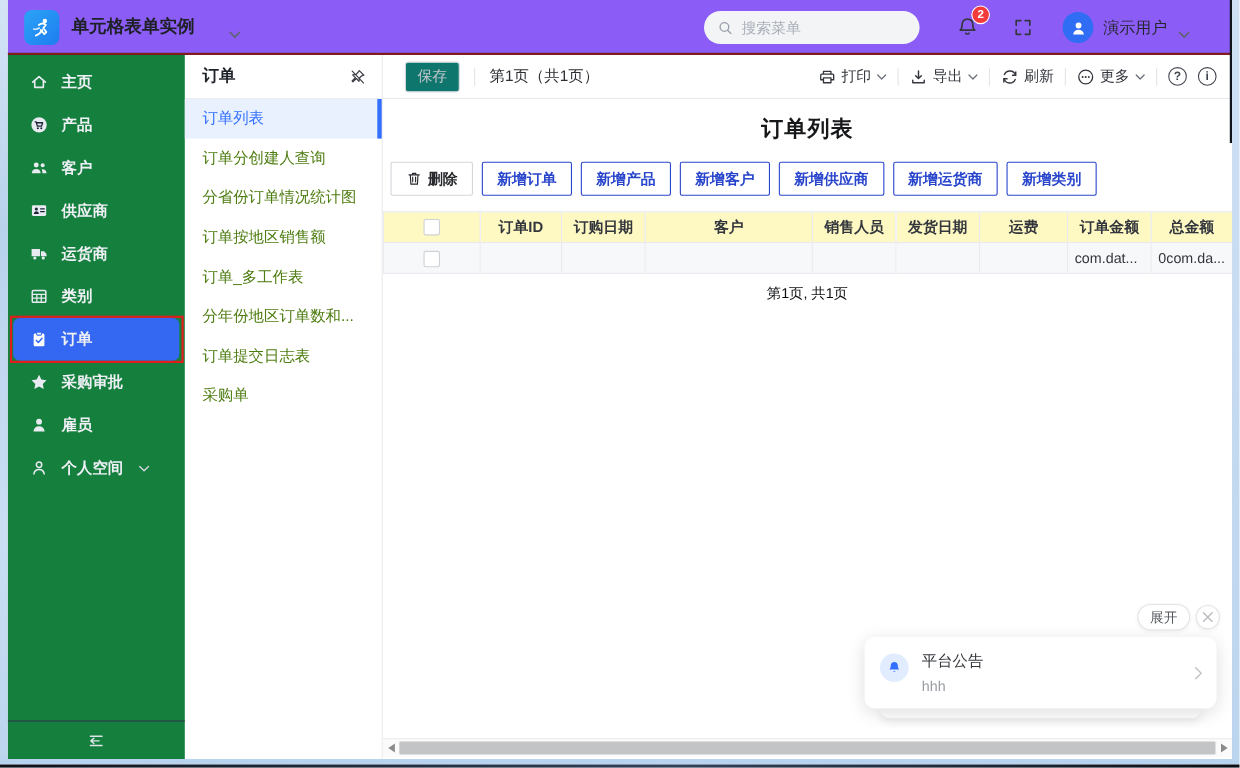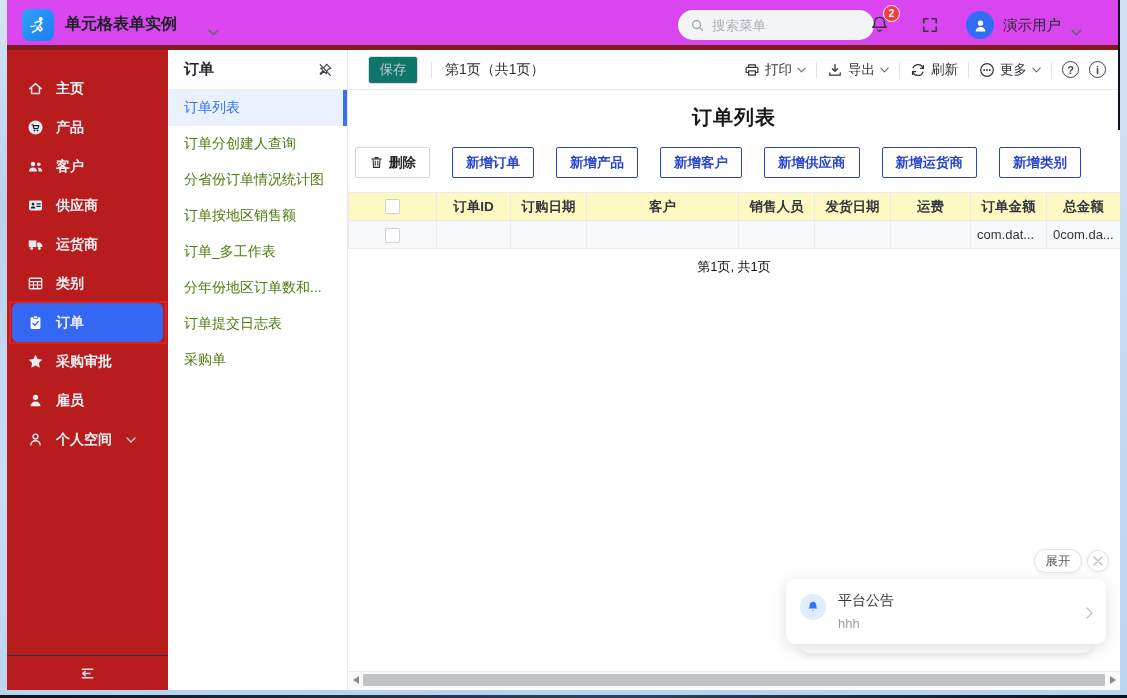--- a/index.html
+++ b/index.html
@@ -8,38 +8,38 @@
   
   .frame-left  { position:absolute; left:0; top:0; width:7px; height:690px; background:linear-gradient(180deg,#d4e4f6,#b9d2ec 30%,#c9def3 70%,#bcd5ee); z-index:70; }
   .frame-right { position:absolute; right:0; top:0; width:7px; height:690px; background:linear-gradient(180deg,#cfe0f4,#bcd5ee); z-index:70; }
   .frame-right::before { content:""; position:absolute; left:-2px; top:0; width:2px; height:130px; background:#10151d; }
   .frame-bottom { position:absolute; left:0; bottom:3px; width:100%; height:5px; background:#b7d3ef; z-index:70; }
   .frame-bottom-dark { position:absolute; left:0; bottom:0; width:100%; height:3px; background:linear-gradient(90deg,#0d121b,#31415a 55%,#0b0f16); z-index:70; }
 
   .app { position:absolute; left:7px; top:0; right:7px; bottom:8px; display:flex; flex-direction:column; background:#fff; }
 
   
-  .topbar { flex:0 0 50px; position:relative; background:#d946ef; border-bottom:5px solid #7f1d1d; z-index:10; }
+  .topbar { flex:0 0 50px; position:relative; background:#8b5cf6; border-bottom:2px solid #7f1d1d; z-index:10; }
   .logo { position:absolute; left:15px; top:9px; width:32px; height:32px; border-radius:7px; background:linear-gradient(135deg,#2ba4f6,#1e7cf0); display:flex; align-items:center; justify-content:center; }
   .app-title { position:absolute; left:58px; top:14px; font-size:16px; font-weight:700; color:#1d2025; }
   .title-chev { position:absolute; left:201px; top:22px; color:#5f646c; }
-  .search { position:absolute; left:671px; top:10px; width:196px; height:30px; border-radius:15px; background:#f3f4f6; display:flex; align-items:center; padding:0 12px; gap:7px; }
+  .search { position:absolute; left:633px; top:10px; width:196px; height:30px; border-radius:15px; background:#f3f4f6; display:flex; align-items:center; padding:0 12px; gap:7px; }
   .search input { border:none; background:transparent; outline:none; font-size:13.5px; color:#333; width:140px; font-family:inherit; }
   .search input::placeholder { color:#aab0ba; }
   .bell { position:absolute; left:862px; top:14px; color:#33363c; cursor:pointer; }
   .badge { position:absolute; left:876px; top:5px; min-width:17px; height:17px; padding:0 4px; border-radius:9px; background:#f43b3b; border:1.5px solid #fff; color:#fff; font-size:10.5px; line-height:14px; text-align:center; font-weight:700; }
   .fullscreen { position:absolute; left:914px; top:16px; color:#33363c; cursor:pointer; }
   .avatar { position:absolute; left:959px; top:11px; width:28px; height:28px; border-radius:50%; background:#2f6ef4; display:flex; align-items:center; justify-content:center; }
   .username { position:absolute; left:996px; top:16px; font-size:14.5px; color:#25282e; }
   .user-chev { position:absolute; left:1064px; top:22px; color:#5f646c; }
 
   .body-row { flex:1; display:flex; min-height:0; }
 
   
-  .sidebar { flex:0 0 161px; background:#b91c1c; position:relative; padding-top:19px; }
+  .sidebar { flex:0 0 161px; background:#15803d; position:relative; padding-top:5px; }
   .side-item { height:39px; display:flex; align-items:center; padding:0 8px 0 20px; color:#eef0f6; font-size:14px; font-weight:600; cursor:pointer; position:relative; }
   .side-item .icn { width:17px; height:17px; margin-right:12px; display:flex; align-items:center; justify-content:center; color:#e8ebf2; flex:0 0 17px; }
   .side-item.selected { background:#3568f2; border-radius:6px; margin:0 5px; padding-left:15px; }
   .side-item.selected::after { content:""; position:absolute; left:-3px; right:-4px; top:-2px; bottom:-2px; border:2px solid #e01e1e; pointer-events:none; }
   .side-item .chev-slot { margin-left:14px; color:#cfd4e0; display:flex; }
   .side-bottom { position:absolute; left:0; right:0; bottom:0; height:35px; border-top:1px solid #2d3549; display:flex; align-items:center; justify-content:center; color:#dfe3ec; cursor:pointer; }
 
   
   .submenu { flex:0 0 180px; background:#fff; border-right:1px solid #e7e8ec; display:flex; flex-direction:column; }
   .submenu-header { flex:0 0 40px; display:flex; align-items:center; justify-content:space-between; padding:0 14px 0 16px; font-size:15px; font-weight:700; color:#1f2329; border-bottom:1px solid #edeef1; }
@@ -55,21 +55,21 @@
   .save-btn { width:50px; height:28px; background:#0f766e; border:1px solid #dcdee2; border-radius:3px; color:#c3c6cb; font-size:13.5px; font-family:inherit; }
   .tb-sep { width:1px; height:16px; background:#e3e4e8; }
   .page-info { font-size:14px; color:#2b2e33; }
   .tb-right { margin-left:auto; display:flex; align-items:center; gap:10px; color:#3f434b; }
   .tb-item { display:flex; align-items:center; gap:5px; font-size:13.5px; color:#33363c; cursor:pointer; }
   .tb-item .chev { color:#6b707a; display:flex; margin-top:1px; }
   .circ { width:17px; height:17px; border:1.4px solid #41454d; border-radius:50%; display:flex; align-items:center; justify-content:center; font-size:11px; font-weight:700; color:#41454d; cursor:pointer; }
 
   .content { flex:1; overflow:hidden; padding-top:14px; position:relative; }
   .page-title { text-align:center; font-size:20px; font-weight:700; color:#17181a; letter-spacing:1px; }
-  .btn-row { display:flex; gap:22px; margin:16px 0 0 7px; }
+  .btn-row { display:flex; gap:8px; margin:16px 0 0 7px; }
   .btn { height:31px; padding:0 13px; background:#fff; display:flex; align-items:center; gap:5px; font-size:13.5px; font-weight:600; border-radius:2px; cursor:pointer; font-family:inherit; }
   .btn.default { border:1px solid #d4d6da; color:#26282c; }
   .btn.primary { border:1px solid #2945cc; color:#2945cc; }
 
   table.grid { margin-top:14px; border-collapse:collapse; width:772px; table-layout:fixed; }
   table.grid th { border:1px solid #e9eaee; height:28px; font-size:13.5px; font-weight:700; color:#33363c; text-align:center; background:#fef9c3; padding:0 4px; overflow:hidden; white-space:nowrap; }
   table.grid td { border:1px solid #e9eaee; height:28px; font-size:13px; color:#33363c; background:#f7f8fa; padding:0 6px; text-align:center; overflow:hidden; white-space:nowrap; }
   table.grid td.val { text-align:left; }
   .cb { width:15px; height:15px; border:1px solid #ced1d6; border-radius:2px; background:#fff; display:inline-block; vertical-align:middle; cursor:pointer; }
   .pagination { text-align:center; margin-top:9px; font-size:13px; color:#0e0f11; }

